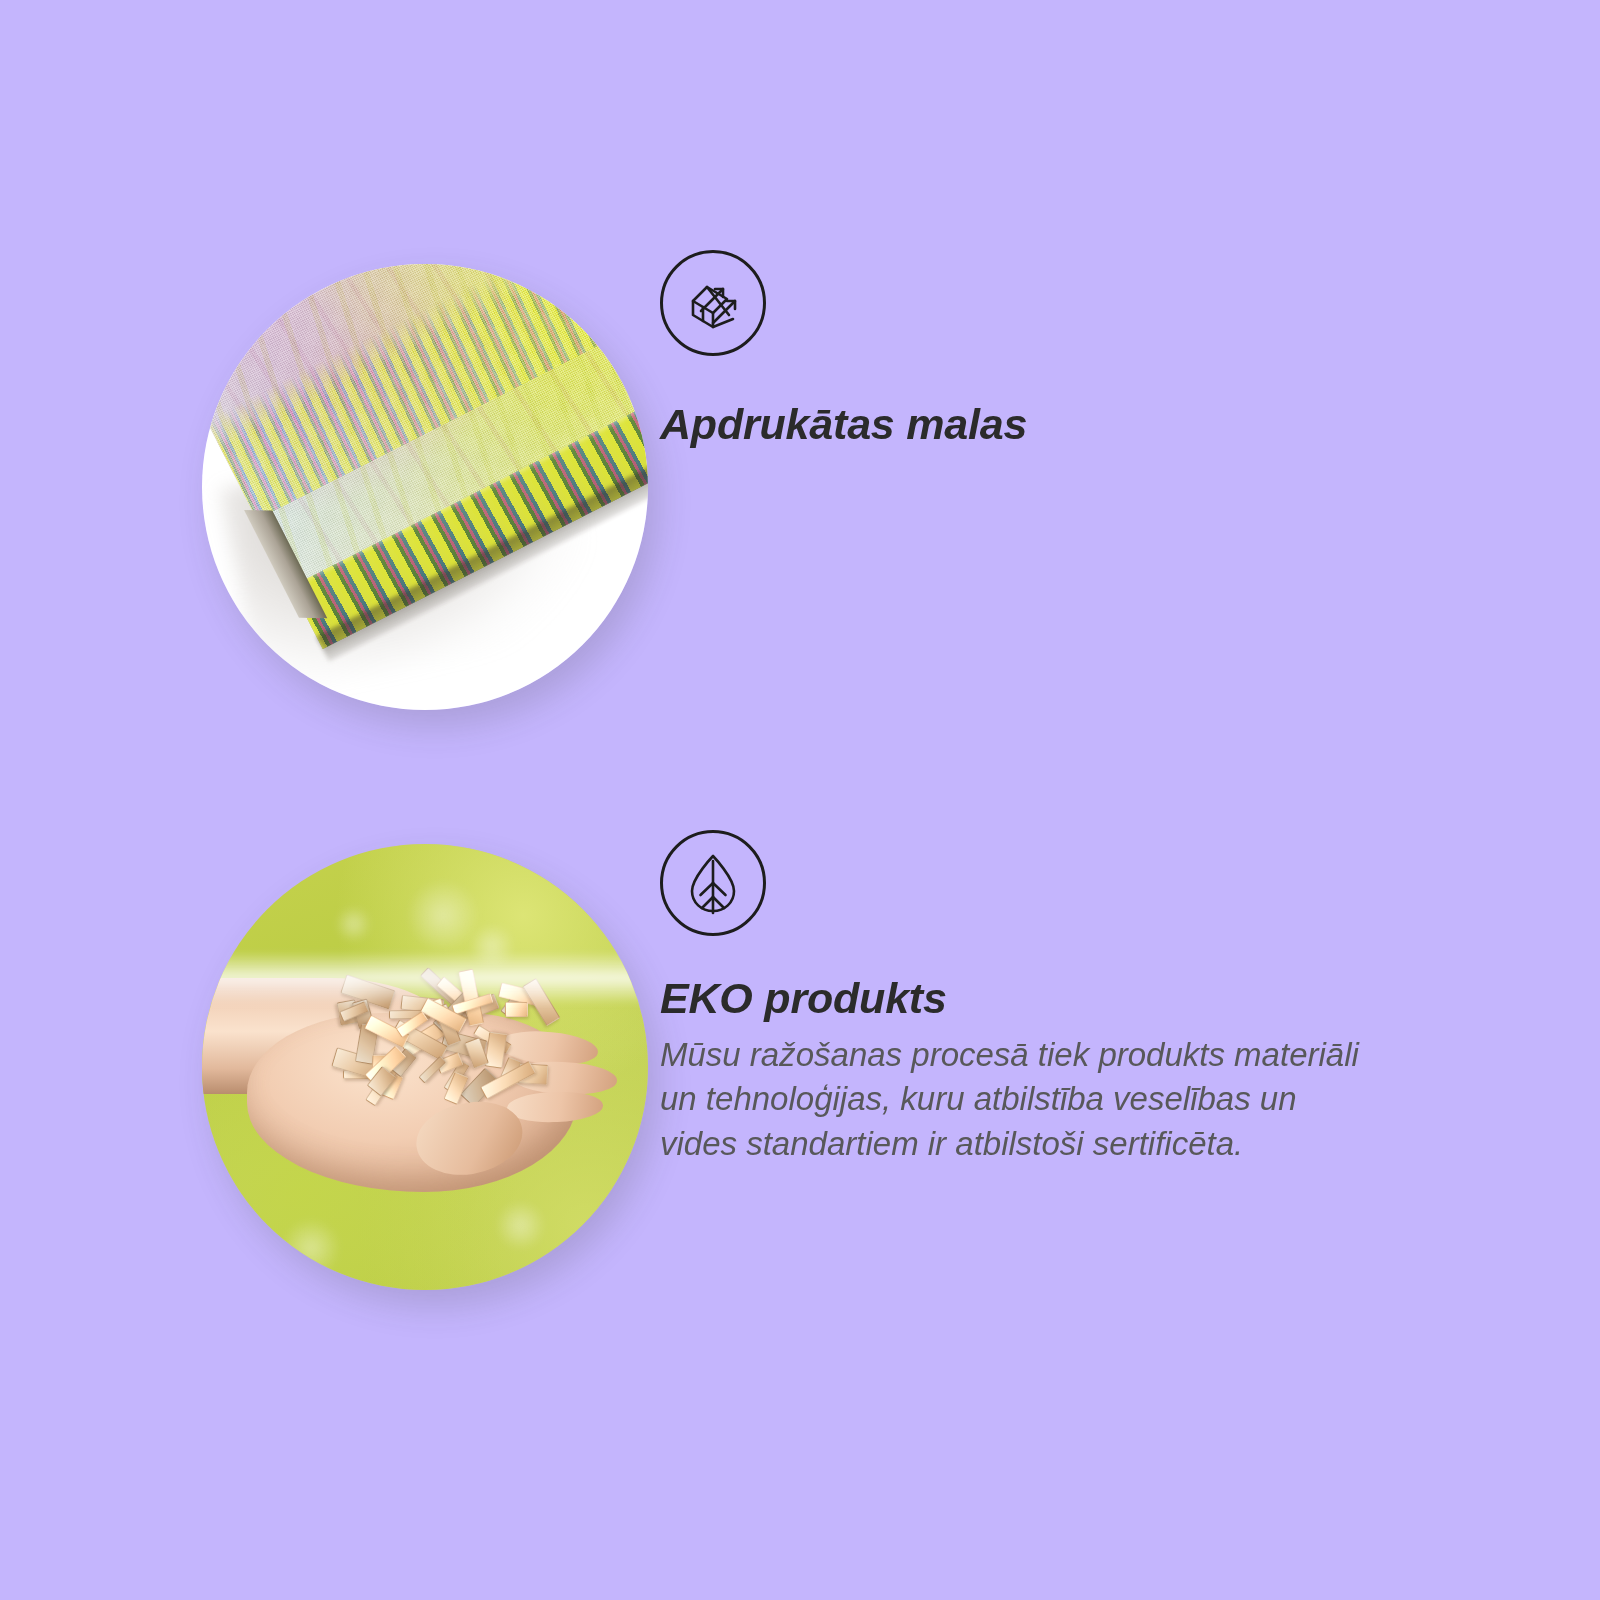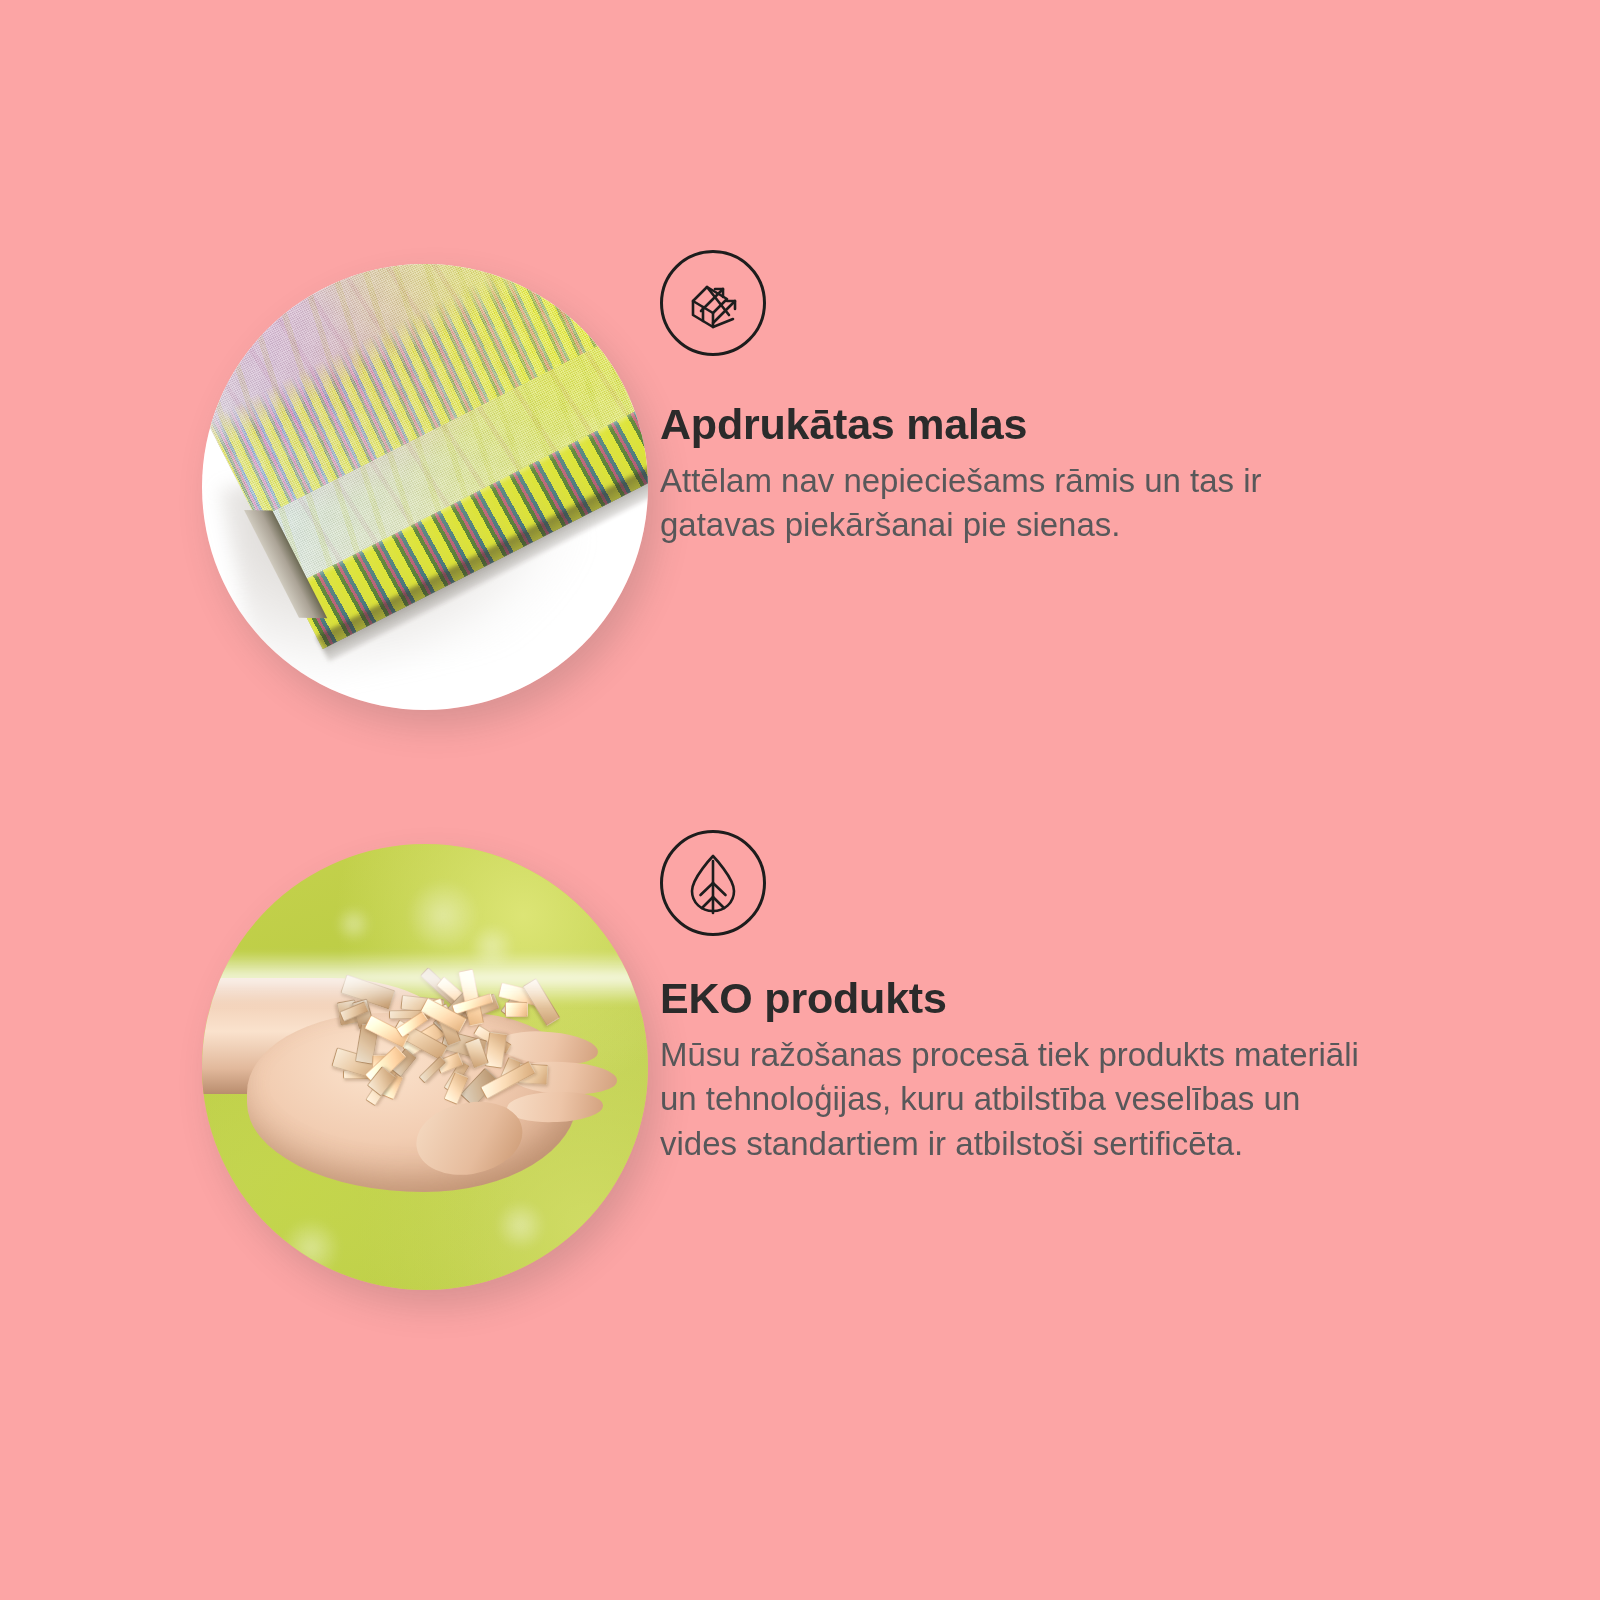--- a/index.html
+++ b/index.html
@@ -11,21 +11,22 @@
     height: 1600px;
     background: #f1f1f1;
     font-family: "Liberation Sans", sans-serif;
     overflow: hidden;
     position: relative;
   }
 
   .page {
     position: absolute;
     inset: 0;
-    background: #fca5a5;
+    background: #c4b5fd;
+    font-style: italic;
   }
 
   
   .feature {
     position: absolute;
     display: flex;
     align-items: flex-start;
   }
   .feature-1 { left: 0; top: 250px; }
   .feature-2 { left: 0; top: 830px; justify-content: space-between; }
@@ -333,21 +334,20 @@
           <path d="M36 60 L56 52"></path>
 
           <path d="M24 44 L46 22"></path>
           <path d="M38 22 L46 22 L46 30"></path>
 
           <path d="M36 56 L58 34"></path>
           <path d="M50 34 L58 34 L58 42"></path>
         </svg>
       </div>
       <h2 class="feature-title">Apdrukātas malas</h2>
-      <p class="feature-desc">Attēlam nav nepieciešams rāmis un tas ir gatavas piekāršanai pie sienas.</p>
     </div>
   </section>
 
   <section class="feature feature-2">
 
     <div class="media">
       <div class="medallion">
         <div class="photo-eco">
           <span class="bokeh b1"></span>
           <span class="bokeh b2"></span>

